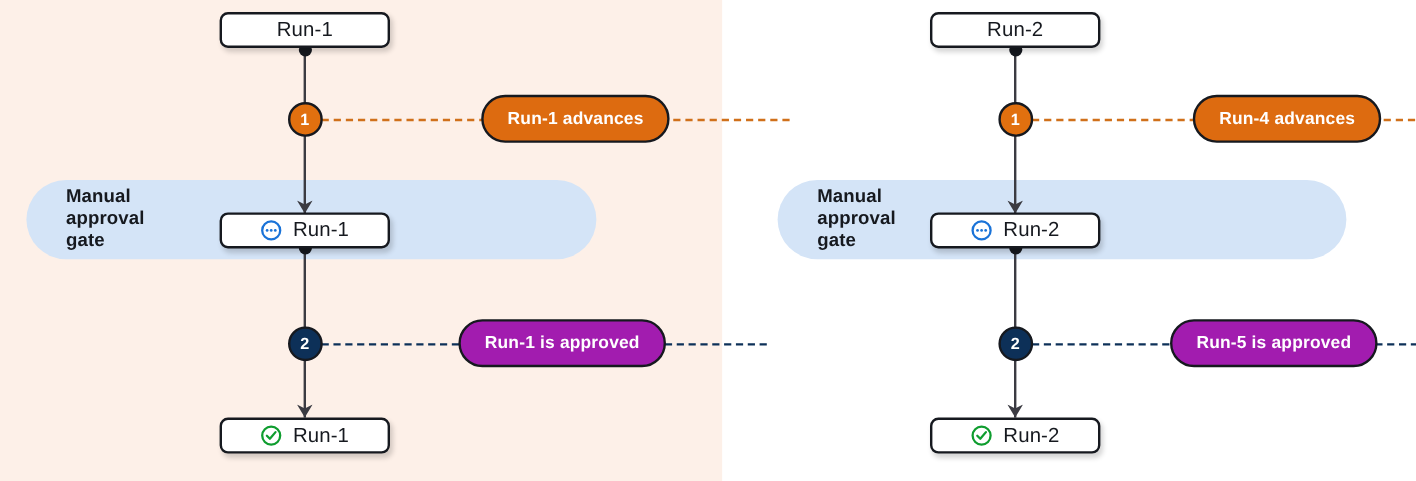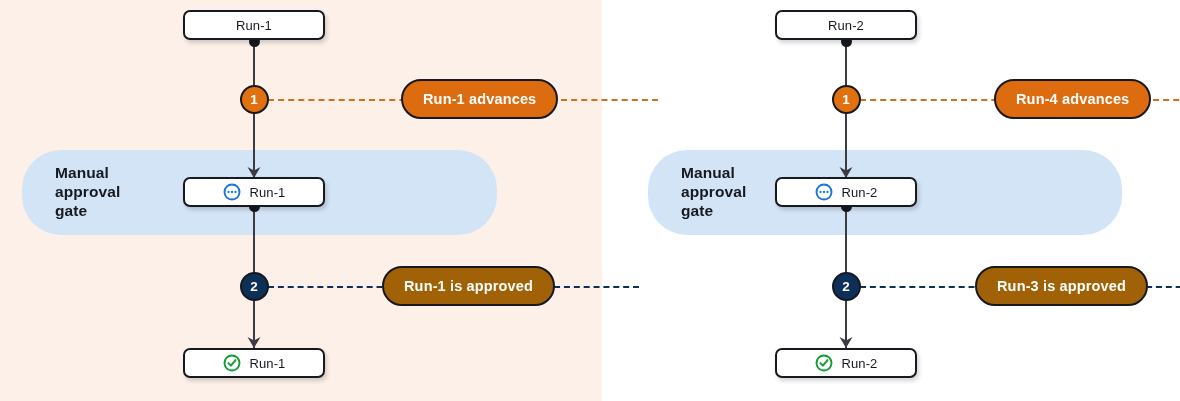--- a/index.html
+++ b/index.html
@@ -11,21 +11,21 @@
   }
   .stage{position:absolute;inset:0;}
 
   
   .panel-bg{position:absolute;top:0;height:401px;}
   #panel-left-bg{left:0;width:602px;background:#fdf0e8;}
   #panel-right-bg{left:602px;width:578px;background:#ffffff;}
 
   
   .gate-band{
-    position:absolute;height:85px;border-radius:39px;
+    position:absolute;height:66px;border-radius:39px;
     background:#d4e4f7;display:flex;align-items:center;
   }
   .gate-label{
     font-size:15.5px;font-weight:bold;color:#16191f;
     line-height:1.22;padding-left:33px;letter-spacing:.1px;
     white-space:pre-line;
   }
 
   
   .flow{position:absolute;top:0;height:401px;width:1px;}
@@ -44,21 +44,21 @@
   }
 
   
   .node{
     position:absolute;height:30px;border:2px solid #16191f;
     border-radius:7px;background:#ffffff;
     box-shadow:2px 3px 4px rgba(0,0,0,0.17);
     display:flex;align-items:center;justify-content:center;
     box-sizing:border-box;
   }
-  .node-label{font-size:13px;color:#16191f;letter-spacing:.1px;}
+  .node-label{font-size:17px;color:#16191f;letter-spacing:.1px;}
   .node-icon{display:flex;align-items:center;margin-right:9px;}
   .node-icon svg{display:block;}
 
   
   .badge{
     position:absolute;width:29px;height:29px;border-radius:50%;
     border:2px solid #16191f;left:-14.5px;box-sizing:border-box;
     display:flex;align-items:center;justify-content:center;
     color:#ffffff;font-size:13.5px;font-weight:bold;z-index:4;
   }
@@ -72,21 +72,21 @@
 
   
   .pill{
     position:absolute;height:40px;border:2px solid #16191f;
     border-radius:21px;display:flex;align-items:center;
     justify-content:center;box-sizing:border-box;
     color:#ffffff;font-size:14.5px;font-weight:bold;
     letter-spacing:.15px;padding:0 20px;z-index:3;white-space:nowrap;
   }
   .pill-orange{background:#dd6b10;}
-  .pill-navy{background:#a16207;align-items:center;}
+  .pill-navy{background:#a21caf;align-items:center;}
 </style>
 </head>
 <body>
 
 <div class="stage">
 
   <div class="panel-bg" id="panel-left-bg"></div>
   <div class="panel-bg" id="panel-right-bg"></div>
 
   <div class="gate-band" style="left:22px;top:150px;width:475px;">
@@ -213,17 +213,17 @@
     </div>
     <div class="pill pill-orange" style="left:148px;top:79px;">
       <span>Run-4 advances</span>
     </div>
 
     <div class="leader leader-navy" style="left:14px;top:286px;width:371px;"></div>
     <div class="badge badge-navy" style="top:272px;">
       <span>2</span>
     </div>
     <div class="pill pill-navy" style="left:129px;top:266px;">
-      <span>Run-3 is approved</span>
+      <span>Run-5 is approved</span>
     </div>
   </div>
 
 </div>
 
 </body></html>

